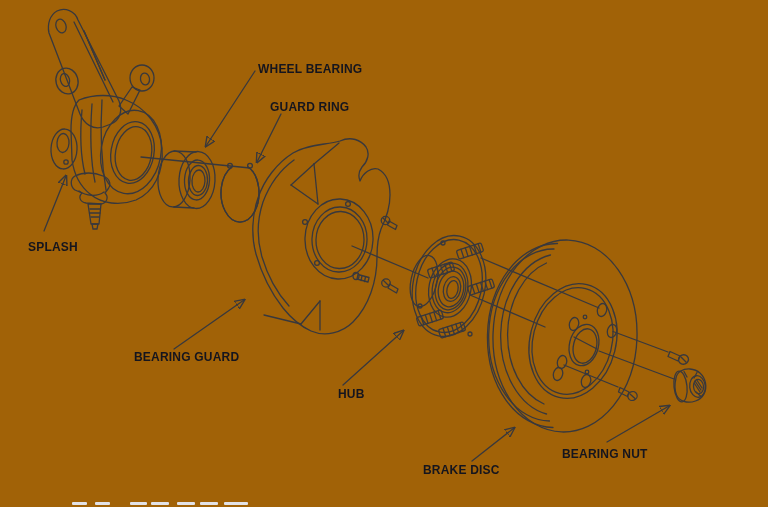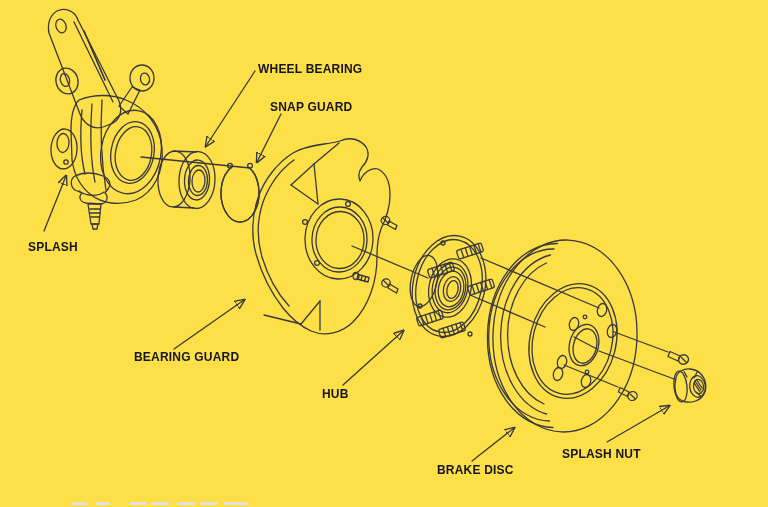--- a/index.html
+++ b/index.html
@@ -1,17 +1,17 @@
 <!DOCTYPE html>
 <html><head>
 <meta charset="utf-8">
 <style>
   html,body{margin:0;padding:0;background:#ffffff;}
   #stage{
-    position:relative;width:768px;height:507px;background:#fde047;overflow:hidden;
+    position:relative;width:768px;height:507px;background:#a16207;overflow:hidden;
     font-family:"Liberation Sans","DejaVu Sans",sans-serif;
     text-decoration:underline;
   }
   svg{position:absolute;left:0;top:0;}
   
   .art path,.art ellipse,.art circle,.art line,.art rect,.art polyline{
     fill:none;stroke:#38383d;stroke-width:1.3;stroke-linecap:round;stroke-linejoin:round;
   }
   .f{fill:#ffffff;}
   .w07{stroke-width:.8;}
@@ -233,26 +233,26 @@
       <line class="lead" x1="255" y1="71" x2="206" y2="146" marker-end="url(#arrow)"></line>
       <line class="lead" x1="281" y1="114" x2="257" y2="162" marker-end="url(#arrow)"></line>
       <line class="lead" x1="174" y1="349" x2="244" y2="300" marker-end="url(#arrow)"></line>
       <line class="lead" x1="343" y1="385" x2="403" y2="331" marker-end="url(#arrow)"></line>
       <line class="lead" x1="472" y1="461" x2="514" y2="428" marker-end="url(#arrow)"></line>
       <line class="lead" x1="607" y1="442" x2="669" y2="406" marker-end="url(#arrow)"></line>
     </g>
   </svg>
 
   <div class="lbl" style="left:258px;top:63px">WHEEL BEARING</div>
-  <div class="lbl" style="left:270px;top:101px">SNAP GUARD</div>
+  <div class="lbl" style="left:270px;top:101px">GUARD RING</div>
   <div class="lbl" style="left:28px;top:241px">SPLASH</div>
   <div class="lbl" style="left:134px;top:351px">BEARING GUARD</div>
-  <div class="lbl" style="left:322px;top:388px">HUB</div>
-  <div class="lbl" style="left:437px;top:464px">BRAKE DISC</div>
-  <div class="lbl" style="left:562px;top:448px">SPLASH NUT</div>
+  <div class="lbl" style="left:338px;top:388px">HUB</div>
+  <div class="lbl" style="left:423px;top:464px">BRAKE DISC</div>
+  <div class="lbl" style="left:562px;top:448px">BEARING NUT</div>
 
   <span class="dash" style="left:72px;width:15px"></span>
   <span class="dash" style="left:95px;width:15px"></span>
   <span class="dash" style="left:130px;width:17px"></span>
   <span class="dash" style="left:151px;width:18px"></span>
   <span class="dash" style="left:177px;width:18px"></span>
   <span class="dash" style="left:200px;width:18px"></span>
   <span class="dash" style="left:224px;width:24px"></span>
 </div>
 

